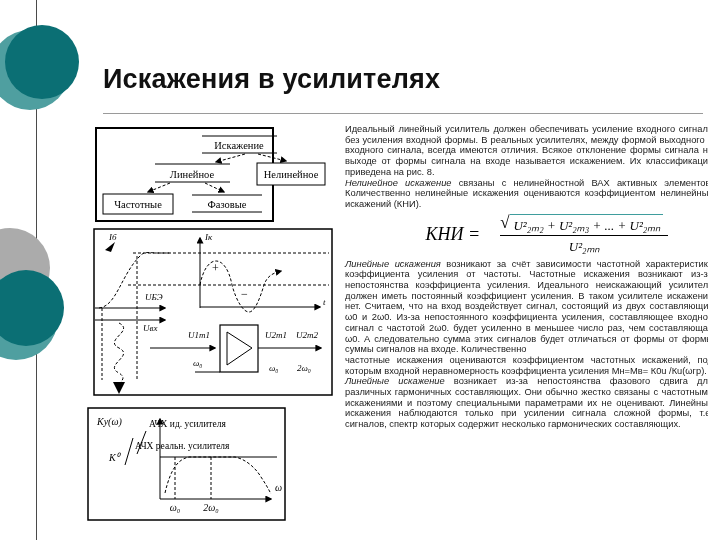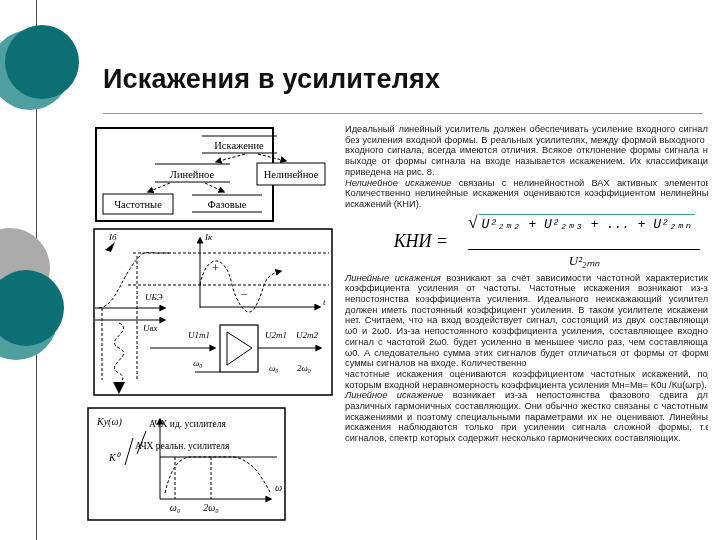--- a/index.html
+++ b/index.html
@@ -35,21 +35,21 @@
   .textcol p{margin:0;}
   .textcol em{font-style:italic;}
   .formula{display:flex;align-items:center;justify-content:center;margin:4px 0 4px 36px;
            font-family:"Liberation Serif",serif;font-style:italic;font-size:13px;color:#000;
            line-height:normal;text-align:left;}
   .f-lhs{margin-right:20px;font-size:18px;text-align:right;}
   .f-frac{display:inline-flex;flex-direction:column;align-items:center;}
   .f-num{display:inline-flex;align-items:flex-start;border-bottom:1.2px solid #000;
          padding:0 5px 1px 0;}
   .f-rad{font-size:17px;line-height:1;margin-right:1px;font-style:normal;}
-  .f-expr{border-top:1.5px solid #3f9d9d;padding:1px 3px 16px 3px;font-family:Liberation Mono, monospace;}
+  .f-expr{border-top:1.5px solid #3f9d9d;padding:1px 3px 0 3px;}
   .f-den{padding-top:1px;}
 </style>
 </head>
 <body>
 
 <div class="slide">
 
   <div class="vline"></div>
   <div class="circ c-top-light"></div>
   <div class="circ c-top-dark"></div>
@@ -186,16 +186,16 @@
         <span class="f-num">
             <span class="f-rad">√</span>
             <span class="f-expr">U²₂ₘ₂ + U²₂ₘ₃ + ... + U²₂ₘₙ</span>
           </span>
         <span class="f-den">U²₂ₘₙ</span>
       </span>
     </div>
 
     <p><em>Линейные искажения</em><span> возникают за счёт зависимости частотной характеристики коэффициента усиления от частоты. Частотные искажения возникают из-за непостоянства коэффициента усиления. Идеального неискажающий усилитель должен иметь постоянный коэффициент усиления. В таком усилителе искажения нет. Считаем, что на вход воздействует сигнал, состоящий из двух составляющих ω0 и 2ω0. Из-за непостоянного коэффициента усиления, составляющее входной сигнал с частотой 2ω0. будет усиленно в меньшее число раз, чем составляющая ω0. А следовательно сумма этих сигналов будет отличаться от формы от формы суммы сигналов на входе. Количественно</span></p>
     <p><span>частотные искажения оцениваются коэффициентом частотных искажений, под которым входной неравномерность коэффициента усиления Мн=Мв= К0u /Кu(ωгр).</span></p>
-    <p><em>Линейное искажение</em><span> возникает из-за непостоянства фазового сдвига для различных гармоничных составляющих. Они обычно жестко связаны с частотными искажениями и  поэтому специальными параметрами их не оценивают. Линейные искажения наблюдаются только при усилении сигнала сложной формы, т.е. сигналов, спектр которых содержит несколько гармонических составляющих.</span></p>
+    <p><em>Линейные искажение</em><span> возникает из-за непостоянства фазового сдвига для различных гармоничных составляющих. Они обычно жестко связаны с частотными искажениями и  поэтому специальными параметрами их не оценивают. Линейные искажения наблюдаются только при усилении сигнала сложной формы, т.е. сигналов, спектр которых содержит несколько гармонических составляющих.</span></p>
   </div>
 
 </div>
 
 </body></html>

